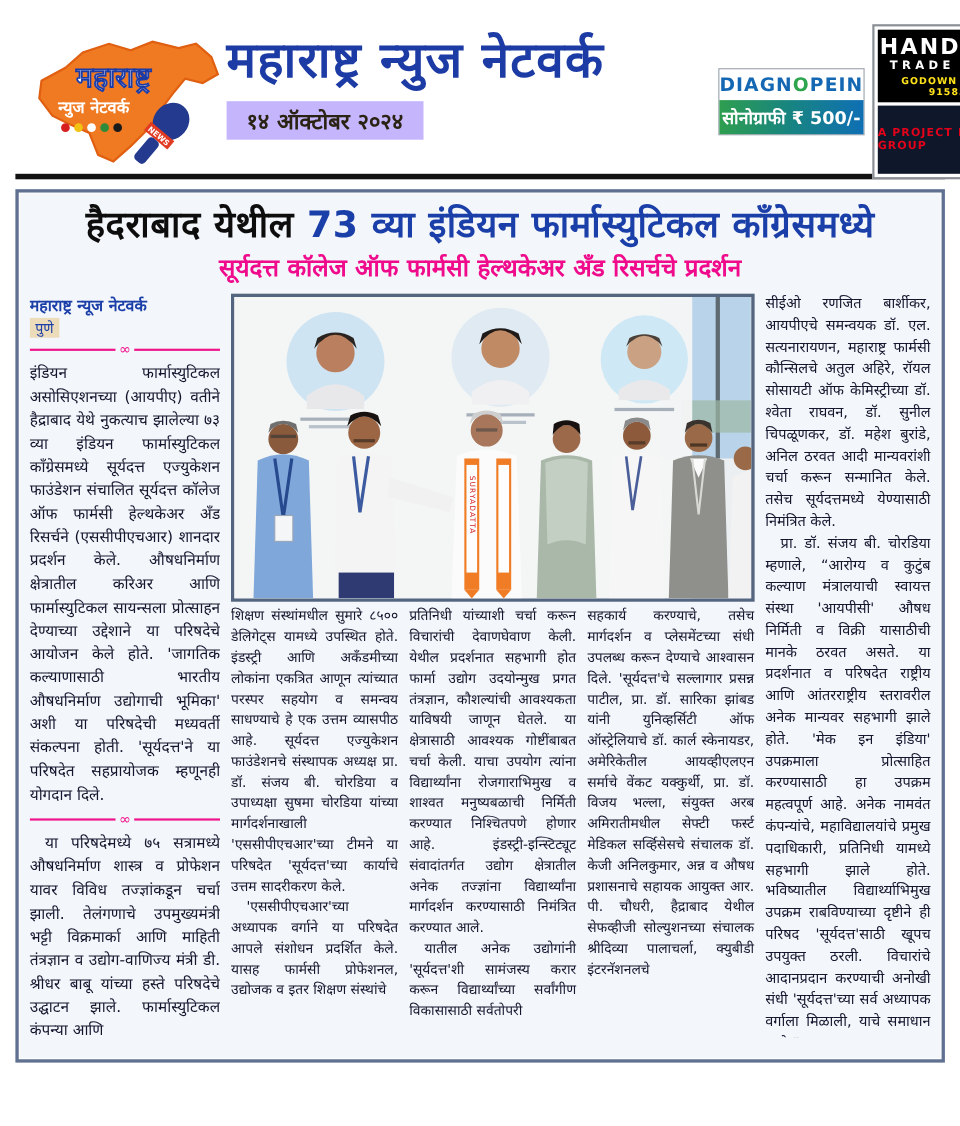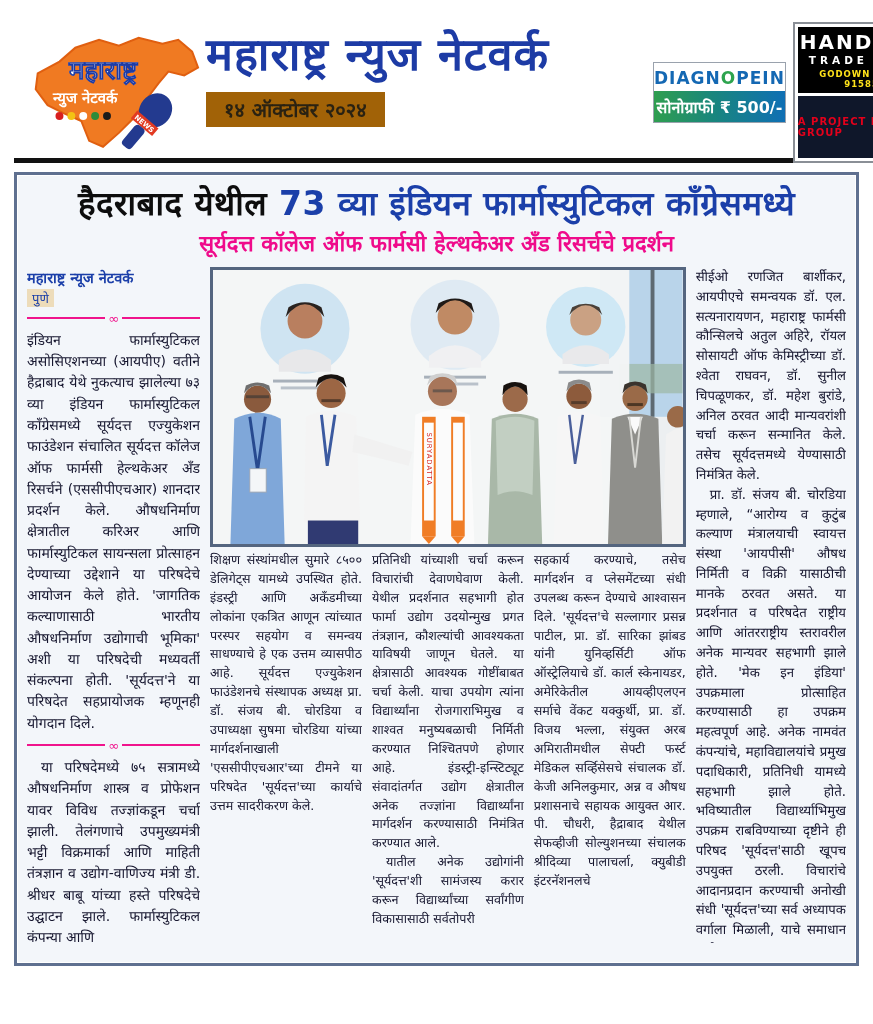--- a/index.html
+++ b/index.html
@@ -10,21 +10,21 @@
     color:#15152e;
     overflow:hidden;
   }
   .page { position:relative; width:873px; height:1024px; background:#fff; }
 
   
   .masthead { display:flex; align-items:flex-start; padding:22px 22px 0 8px; height:152px; }
   .logo-wrap { width:198px; height:138px; flex:none; }
   .mast-center { flex:1; text-align:left; padding-top:8px; }
   .mast-title { font-size:45px; font-weight:800; color:#1d3ba5; letter-spacing:1px; line-height:1.1; }
-  .date-chip { display:inline-block; margin-top:12px; background:#a16207; padding:4px 18px; font-size:20px; font-weight:700; color:#2a2212; }
+  .date-chip { display:inline-block; margin-top:12px; background:#c4b5fd; padding:4px 18px; font-size:20px; font-weight:700; color:#2a2212; }
   .ads { width:198px; flex:none; display:flex; flex-direction:row; gap:7px;align-items:center; }
   .ad-diag { border:1px solid #9aa2ad; background:#fff; }
   .diag-brand { text-align:center; font-weight:800; font-size:17px; letter-spacing:1px; color:#1468b3; padding:5px 0 3px; }
   .diag-o { color:#2da44e; }
   .diag-bar { background:linear-gradient(90deg,#2f9e4f 0%,#19867d 45%,#0f6fb4 100%); color:#fff; font-weight:800; font-size:16px; text-align:center; padding:5px 0 4px; }
   .ad-hand { border:2px solid #8a8f96; background:#fff; padding:3px; }
   .hand-inner { background:#000000; text-align:center; padding:5px 2px 4px; }
   .hand-title { color:#fff; font-weight:800; font-size:20px; letter-spacing:2px; line-height:1.05; }
   .hand-sub { color:#fff; font-weight:700; font-size:10.5px; letter-spacing:4px; margin-top:1px; }
   .hand-phone { color:#ffe31a; font-weight:800; font-size:8.5px; letter-spacing:1px; margin-top:3px; }
@@ -233,20 +233,21 @@
 
           <g>
             <circle cx="480" cy="150" r="11" fill="#9a6a48"></circle>
             <path d="M468,168 Q480,160 485,162 L485,280 L464,280 Z" fill="#f2f2f2"></path>
           </g>
         </svg>
       </div>
 
       <div class="cell col-2">
         <p class="body-text">शिक्षण संस्थांमधील सुमारे ८५०० डेलिगेट्स यामध्ये उपस्थित होते. इंडस्ट्री आणि अकँडमीच्या लोकांना एकत्रित आणून त्यांच्यात परस्पर सहयोग व समन्वय साधण्याचे हे एक उत्तम व्यासपीठ आहे. सूर्यदत्त एज्युकेशन फाउंडेशनचे संस्थापक अध्यक्ष प्रा. डॉ. संजय बी. चोरडिया व उपाध्यक्षा सुषमा चोरडिया यांच्या मार्गदर्शनाखाली 'एससीपीएचआर'च्या टीमने या परिषदेत 'सूर्यदत्त'च्या कार्याचे उत्तम सादरीकरण केले.</p>
+        <p class="body-text indent">'एससीपीएचआर'च्या अध्यापक वर्गाने या परिषदेत आपले संशोधन प्रदर्शित केले. यासह फार्मसी प्रोफेशनल, उद्योजक व इतर शिक्षण संस्थांचे</p>
       </div>
       <div class="cell col-3">
         <p class="body-text">प्रतिनिधी यांच्याशी चर्चा करून विचारांची देवाणघेवाण केली. येथील प्रदर्शनात सहभागी होत फार्मा उद्योग उदयोन्मुख प्रगत तंत्रज्ञान, कौशल्यांची आवश्यकता याविषयी जाणून घेतले. या क्षेत्रासाठी आवश्यक गोष्टींबाबत चर्चा केली. याचा उपयोग त्यांना विद्यार्थ्यांना रोजगाराभिमुख व शाश्वत मनुष्यबळाची निर्मिती करण्यात निश्चितपणे होणार आहे. इंडस्ट्री-इन्स्टिट्यूट संवादांतर्गत उद्योग क्षेत्रातील अनेक तज्ज्ञांना विद्यार्थ्यांना मार्गदर्शन करण्यासाठी निमंत्रित करण्यात आले.</p>
         <p class="body-text indent">यातील अनेक उद्योगांनी 'सूर्यदत्त'शी सामंजस्य करार करून विद्यार्थ्यांच्या सर्वांगीण विकासासाठी सर्वतोपरी</p>
       </div>
       <div class="cell col-4">
         <p class="body-text">सहकार्य करण्याचे, तसेच मार्गदर्शन व प्लेसमेंटच्या संधी उपलब्ध करून देण्याचे आश्वासन दिले. 'सूर्यदत्त'चे सल्लागार प्रसन्न पाटील, प्रा. डॉ. सारिका झांबड यांनी युनिव्हर्सिटी ऑफ ऑस्ट्रेलियाचे डॉ. कार्ल स्केनायडर, अमेरिकेतील आयव्हीएलएन सर्माचे वेंकट यक्कुर्थी, प्रा. डॉ. विजय भल्ला, संयुक्त अरब अमिरातीमधील सेफ्टी फर्स्ट मेडिकल सर्व्हिसेसचे संचालक डॉ. केजी अनिलकुमार, अन्न व औषध प्रशासनाचे सहायक आयुक्त आर. पी. चौधरी, हैद्राबाद येथील सेफव्हीजी सोल्युशनच्या संचालक श्रीदिव्या पालाचर्ला, क्युबीडी इंटरनॅशनलचे</p>
       </div>
 
       <div class="cell col-right">

